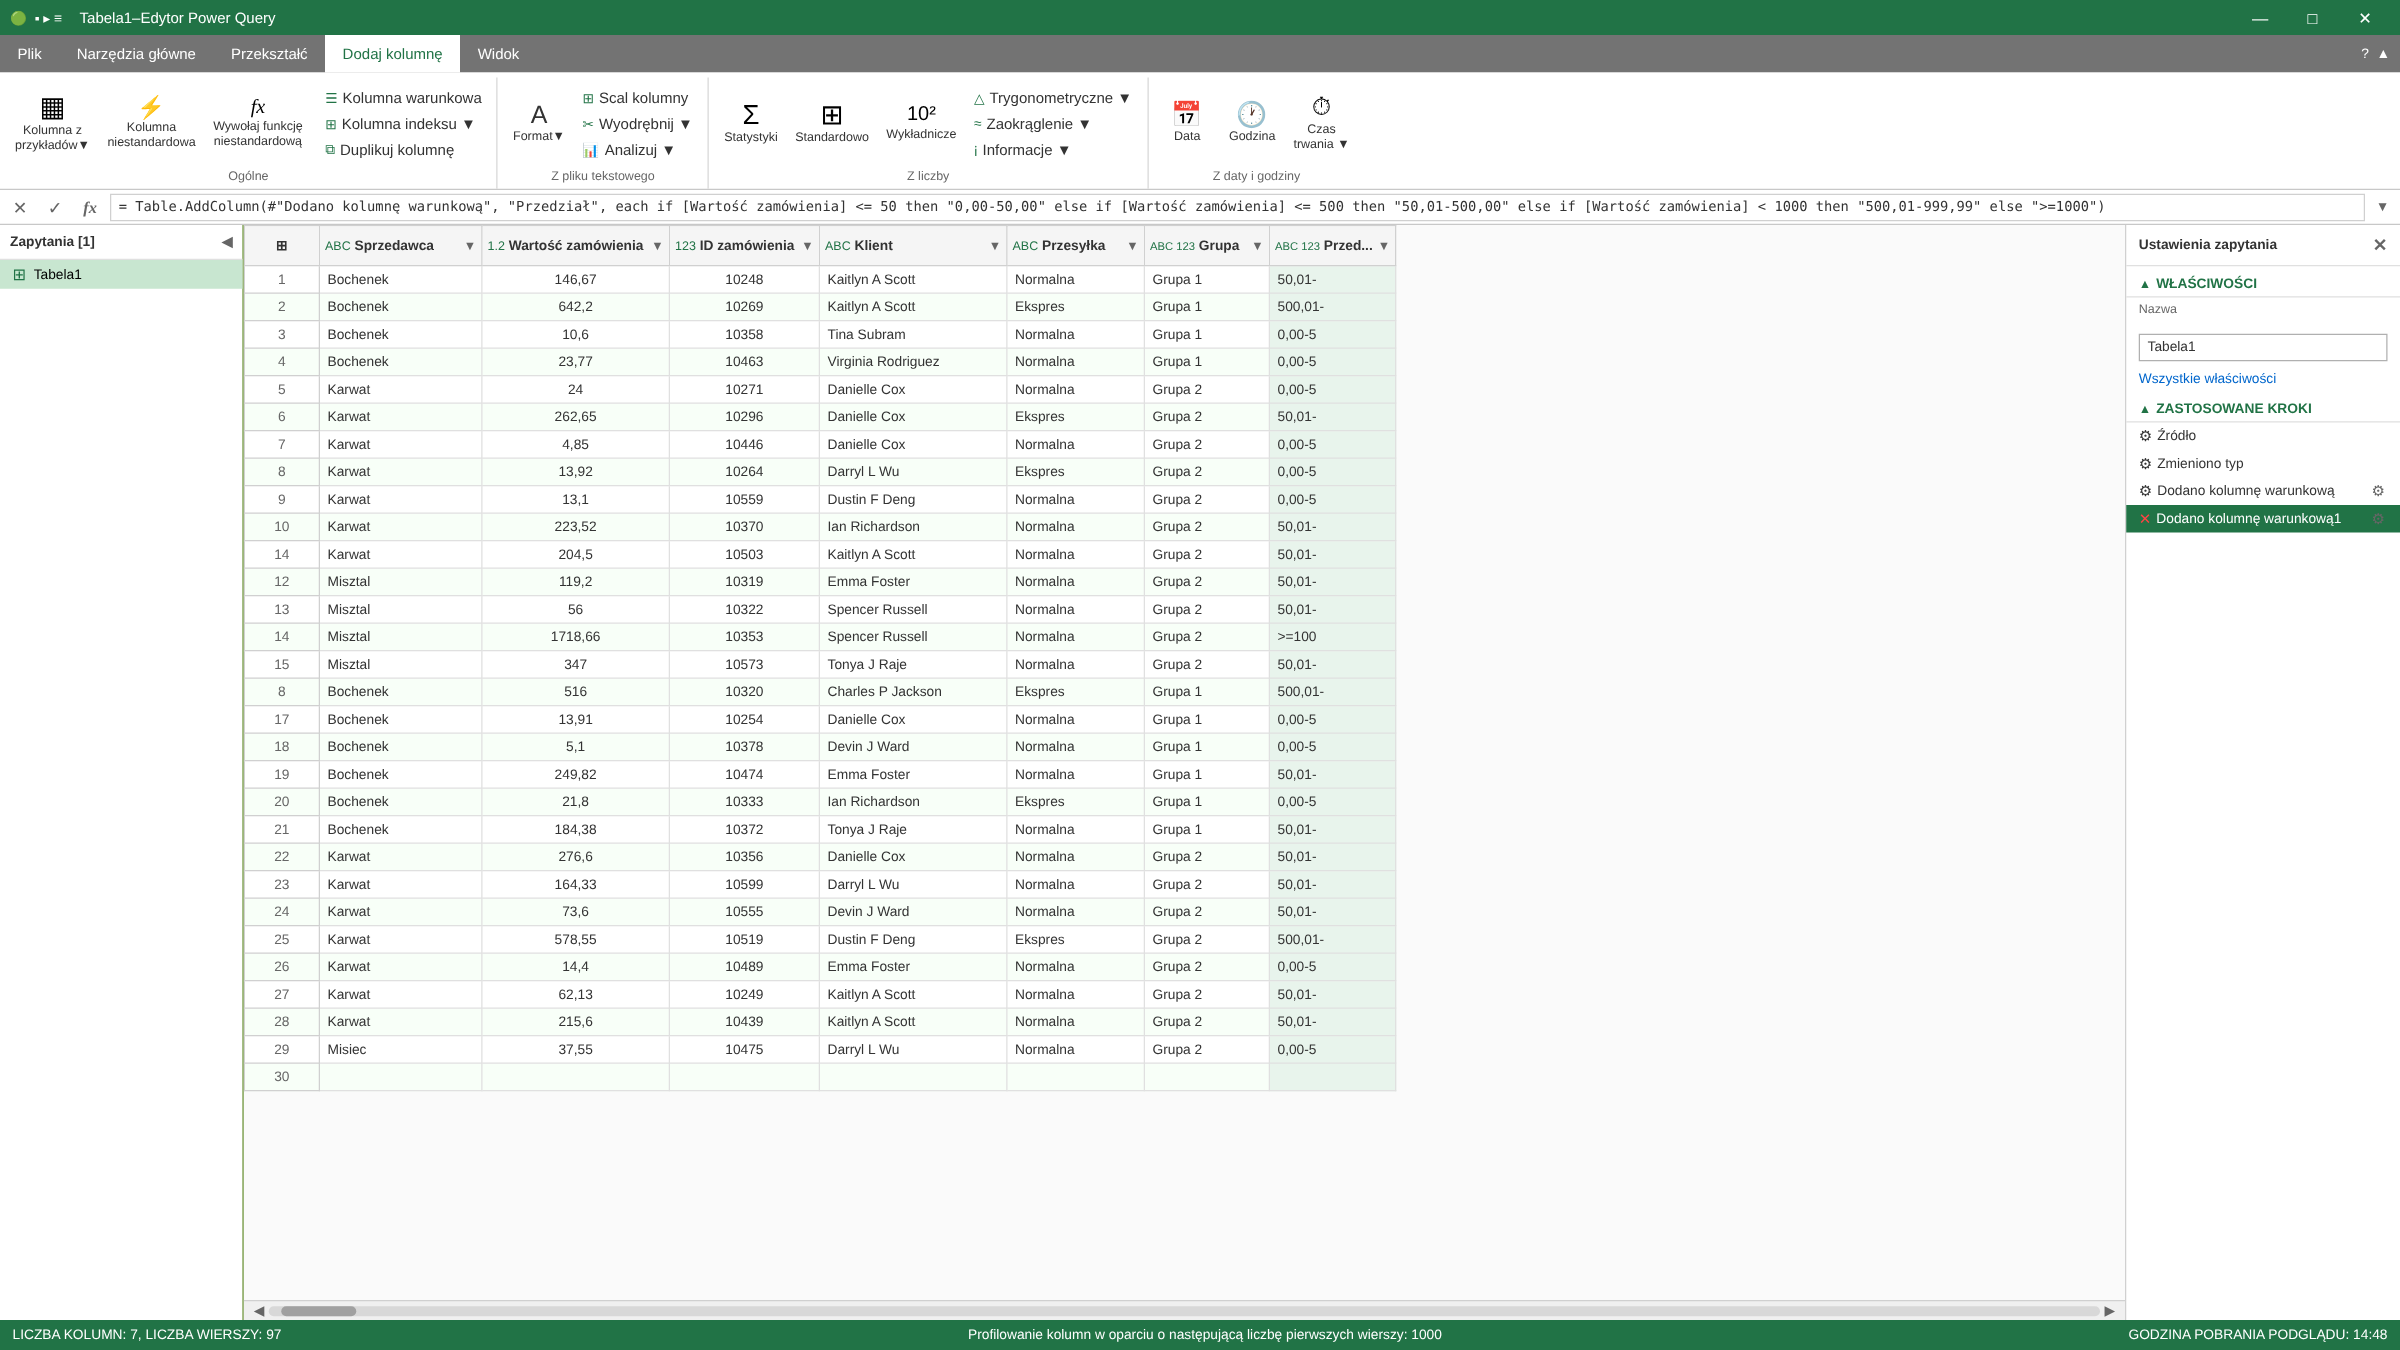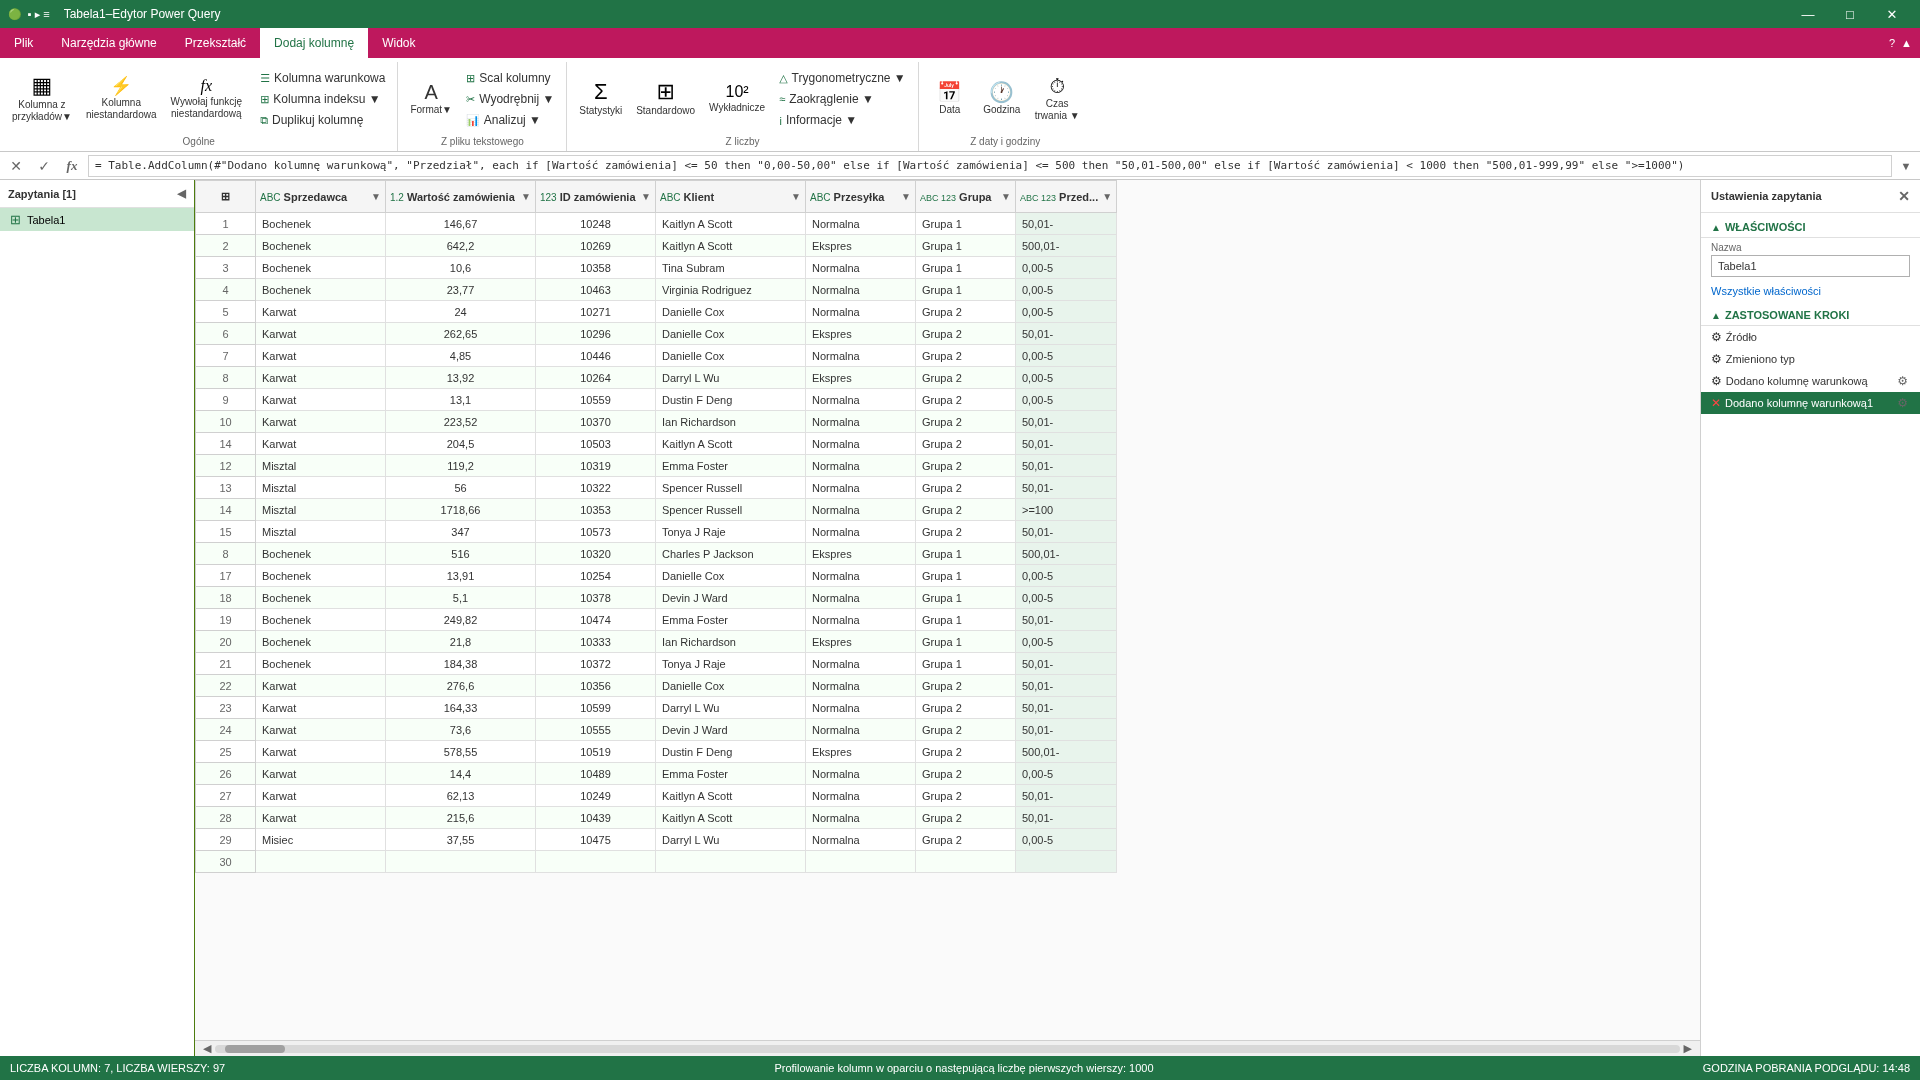--- a/index.html
+++ b/index.html
@@ -11,21 +11,21 @@
       color: white;
       height: 28px;
       display: flex;
       align-items: center;
       padding: 0 8px;
       justify-content: space-between;
     }
     .title-bar-left { display: flex; align-items: center; gap: 6px; }
     .title-bar-controls { display: flex; gap: 2px; }
     .title-bar-btn { width: 40px; height: 28px; display: flex; align-items: center; justify-content: center; color: white; cursor: pointer; font-size: 13px; }
-    .ribbon-tabs { display: flex; background: #be185d; height: 30px; }
+    .ribbon-tabs { display: flex; background: #737373; height: 30px; }
     .ribbon-tab {
       padding: 0 14px;
       color: white;
       display: flex;
       align-items: center;
       cursor: pointer;
       font-size: 12px;
       height: 30px;
     }
     .ribbon-tab.active { background: white; color: #217346; font-weight: 400; }
@@ -86,21 +86,21 @@
     .data-grid-wrapper { flex: 1; overflow: hidden; display: flex; flex-direction: column; }
     .data-grid { overflow: auto; flex: 1; }
     table { border-collapse: collapse; }
     .grid-header { background: #f0f0f0; }
     .grid-header th {
       background: #f5f5f5; border: 1px solid #d0d0d0; padding: 0 4px;
       font-size: 11px; font-weight: 600; color: #333; white-space: nowrap;
       height: 32px; position: sticky; top: 0; z-index: 2; min-width: 60px;
     }
     .col-header {
-      display: flex; align-items: flex-start; justify-content: space-between; gap: 4px;
+      display: flex; align-items: flex-end; justify-content: space-between; gap: 4px;
     }
     .col-type { color: #217346; font-size: 10px; font-weight: normal; }
     .col-filter { cursor: pointer; color: #666; font-size: 10px; }
     .row-num-col { background: #f0f0f0; border: 1px solid #d0d0d0; padding: 0 6px; text-align: center; color: #666; width: 30px; min-width: 30px; }
     td {
       border: 1px solid #e0e0e0; padding: 2px 6px; font-size: 11px;
       white-space: nowrap; height: 22px; color: #333;
     }
     tr:nth-child(even) td { background: #f8fff8; }
     tr:nth-child(odd) td { background: #ffffff; }
@@ -117,21 +117,21 @@
       padding: 8px 10px; font-size: 13px; font-weight: 600; color: #333;
       border-bottom: 1px solid #e0e0e0;
     }
     .right-panel-close { cursor: pointer; color: #666; font-size: 14px; }
     .section-title {
       font-size: 11px; font-weight: 700; color: #217346; padding: 8px 10px 4px;
       border-bottom: 1px solid #e0e0e0; display: flex; align-items: center; gap: 4px;
     }
     .section-title .arrow { font-size: 10px; }
     .prop-row { display: flex; flex-direction: column; padding: 4px 10px; }
-    .prop-label { font-size: 10px; color: #666; margin-bottom: 2px; }
+    .prop-label { font-size: 10px; color: #666; margin-bottom: 14px; }
     .prop-value-box {
       border: 1px solid #b0b0b0; padding: 2px 6px; font-size: 11px;
       background: white; color: #333; height: 22px;
     }
     .prop-link { font-size: 11px; color: #0066cc; cursor: pointer; padding: 4px 10px; }
     .steps-list { display: flex; flex-direction: column; }
     .step-item {
       display: flex; align-items: center; justify-content: space-between;
       padding: 4px 10px; cursor: pointer; font-size: 11px; color: #333;
     }

